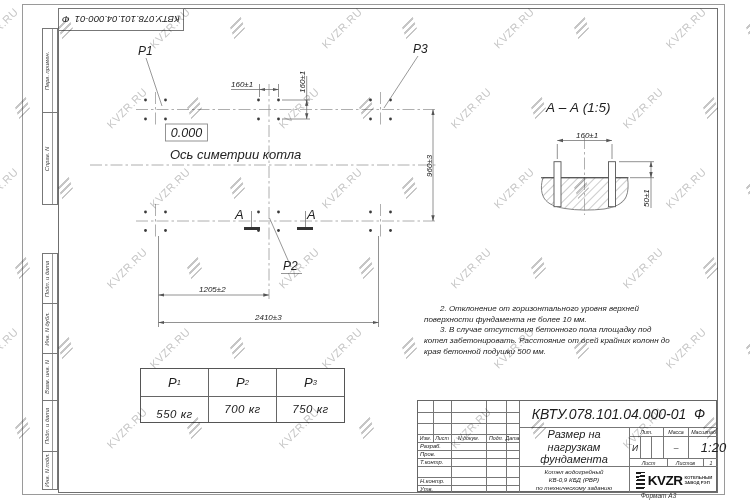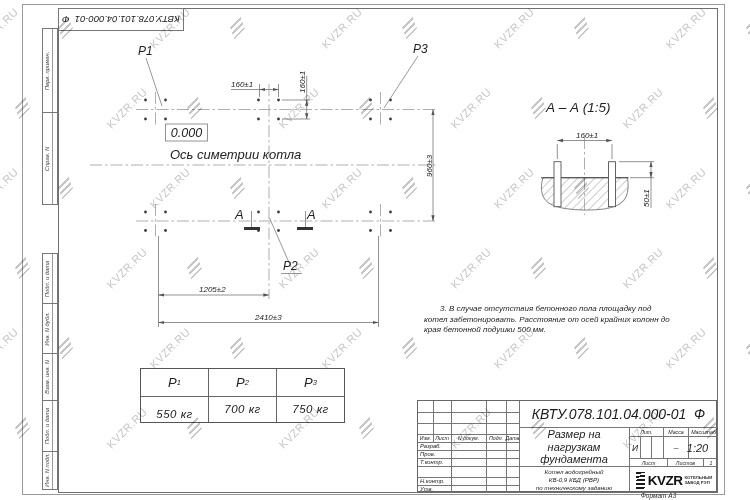--- a/index.html
+++ b/index.html
@@ -210,20 +210,21 @@
         <line x1="630" y1="177.7" x2="654" y2="177.7"></line>
         <line x1="651" y1="161.7" x2="651" y2="177.7" marker-start="url(#ar)" marker-end="url(#ar)"></line>
         <line x1="651" y1="177.7" x2="651" y2="208"></line>
       </g>
       <text class="ttext" x="576" y="137.5" font-size="8">160±1</text>
       <text class="ttext" x="649" y="207" font-size="8" transform="rotate(-90 649 207)">50±1</text>
     </g>
   </svg>
 
   <div class="notes">
+    <p>2.  Отклонение от горизонтального уровня верхней поверхности фундамента не более 10 мм.</p>
     <p>3.  В случае отсутствия бетонного пола площадку под котел забетонировать. Расстояние от осей крайних колонн до края бетонной подушки 500 мм.</p>
   </div>
 
   <div class="ptable">
     <div class="vl" style="left:67px;"></div>
     <div class="vl" style="left:135px;"></div>
     <div class="hl" style="top:26.5px;"></div>
     <div class="pcell" style="left:0;top:0;">
       <span class="pn">P</span>
         <sub>1</sub>
@@ -283,21 +284,21 @@
       <span>по техническому заданию</span>
     </div>
 
     <div class="tbc small" style="left:212px;top:27px;width:34px;height:9px;border-right:1px solid #777;border-bottom:1px solid #777;">Лит.</div>
     <div class="tbc small" style="left:246px;top:27px;width:25px;height:9px;border-right:1px solid #777;border-bottom:1px solid #777;">Масса</div>
     <div class="tbc small" style="left:271px;top:27px;width:29px;height:9px;border-bottom:1px solid #777;">Масштаб</div>
     <div class="tbc" style="left:212px;top:36px;width:11px;height:21px;border-right:1px solid #777;font-size:8.5px;">И</div>
     <div class="tbc" style="left:223px;top:36px;width:11px;height:21px;border-right:1px solid #777;"></div>
     <div class="tbc" style="left:234px;top:36px;width:12px;height:21px;border-right:1px solid #777;"></div>
     <div class="tbc" style="left:246px;top:36px;width:25px;height:21px;border-right:1px solid #777;font-size:8.5px;">–</div>
-    <div class="tbc" style="left:265px;top:36px;width:29px;height:21px;font-size:11px;">1:20</div>
+    <div class="tbc" style="left:281px;top:36px;width:29px;height:21px;font-size:13px;">1:20</div>
 
     <div class="tbc small" style="left:212px;top:57px;width:38px;height:9px;border-top:1px solid #777;border-right:1px solid #777;border-bottom:1px solid #777;">Лист</div>
     <div class="tbc small" style="left:250px;top:57px;width:36px;height:9px;border-top:1px solid #777;border-right:1px solid #777;border-bottom:1px solid #777;">Листов</div>
     <div class="tbc small" style="left:286px;top:57px;width:14px;height:9px;border-top:1px solid #777;border-bottom:1px solid #777;">1</div>
 
     <div class="tbc" style="left:212px;top:66px;width:88px;height:26px;">
       <span class="logo-glyph"></span>
       <span class="logo-name">KVZR</span>
       <span class="logo-sub">
         <span>КОТЕЛЬНЫЙ</span>

